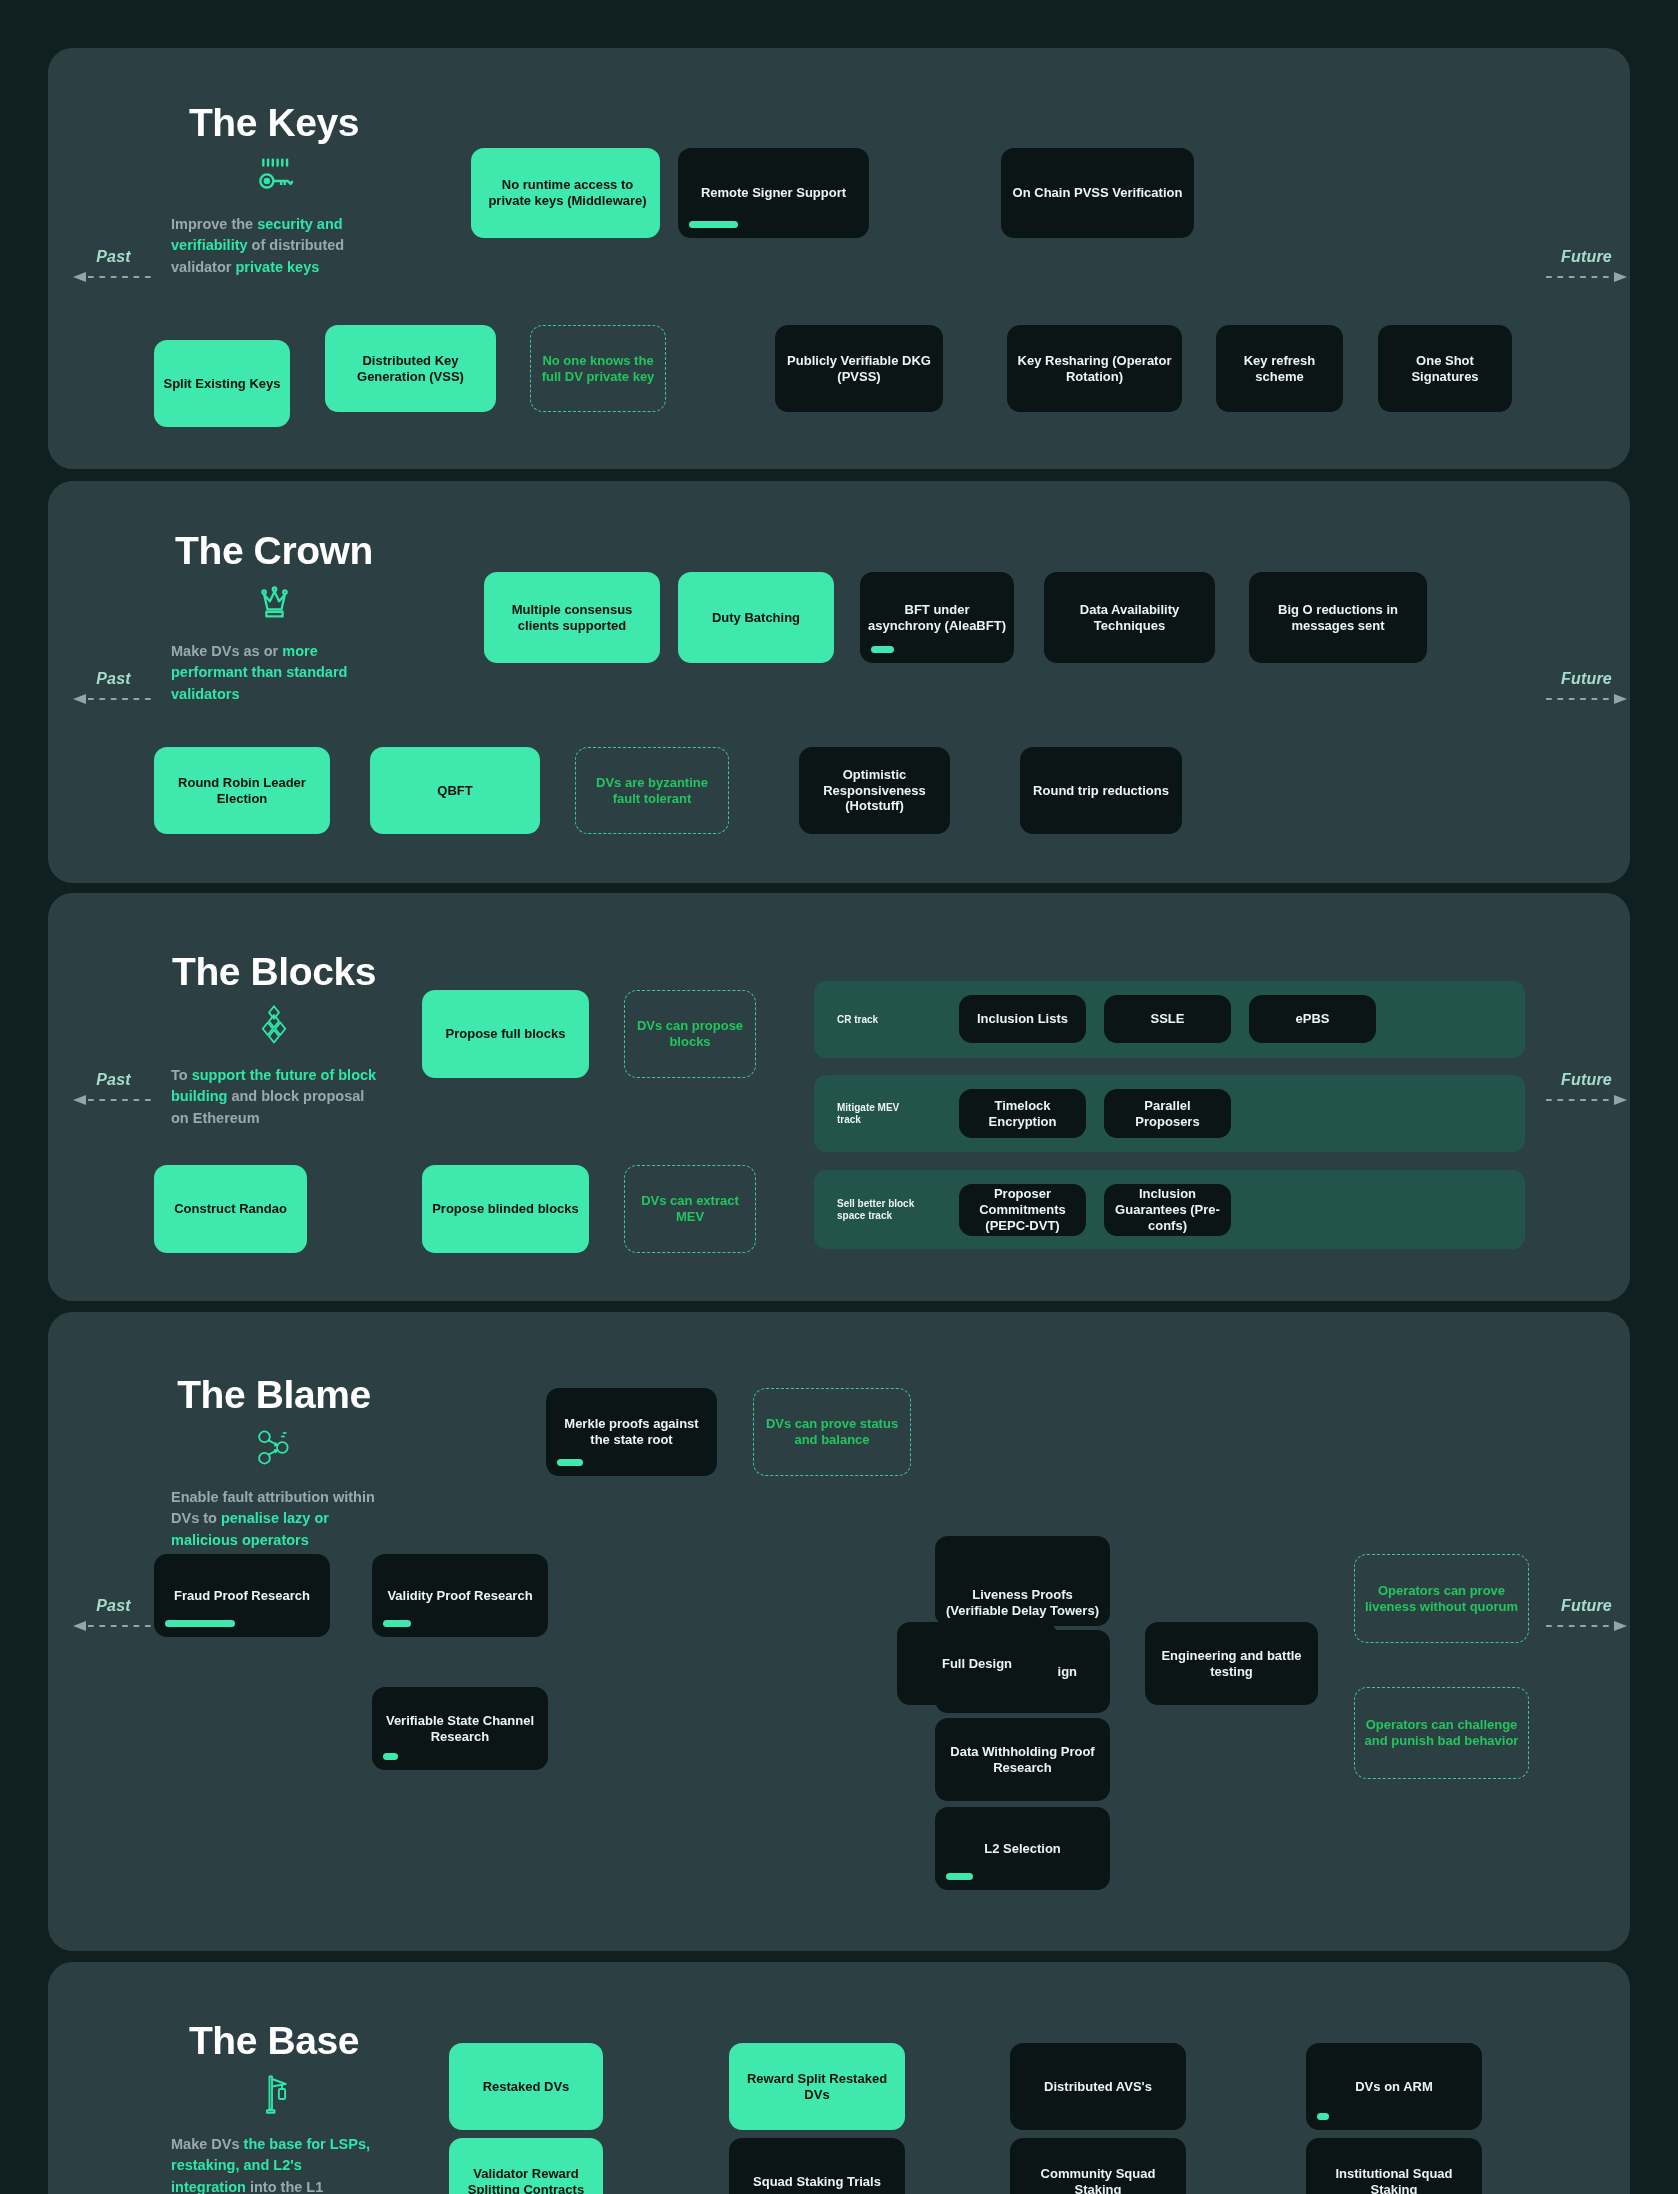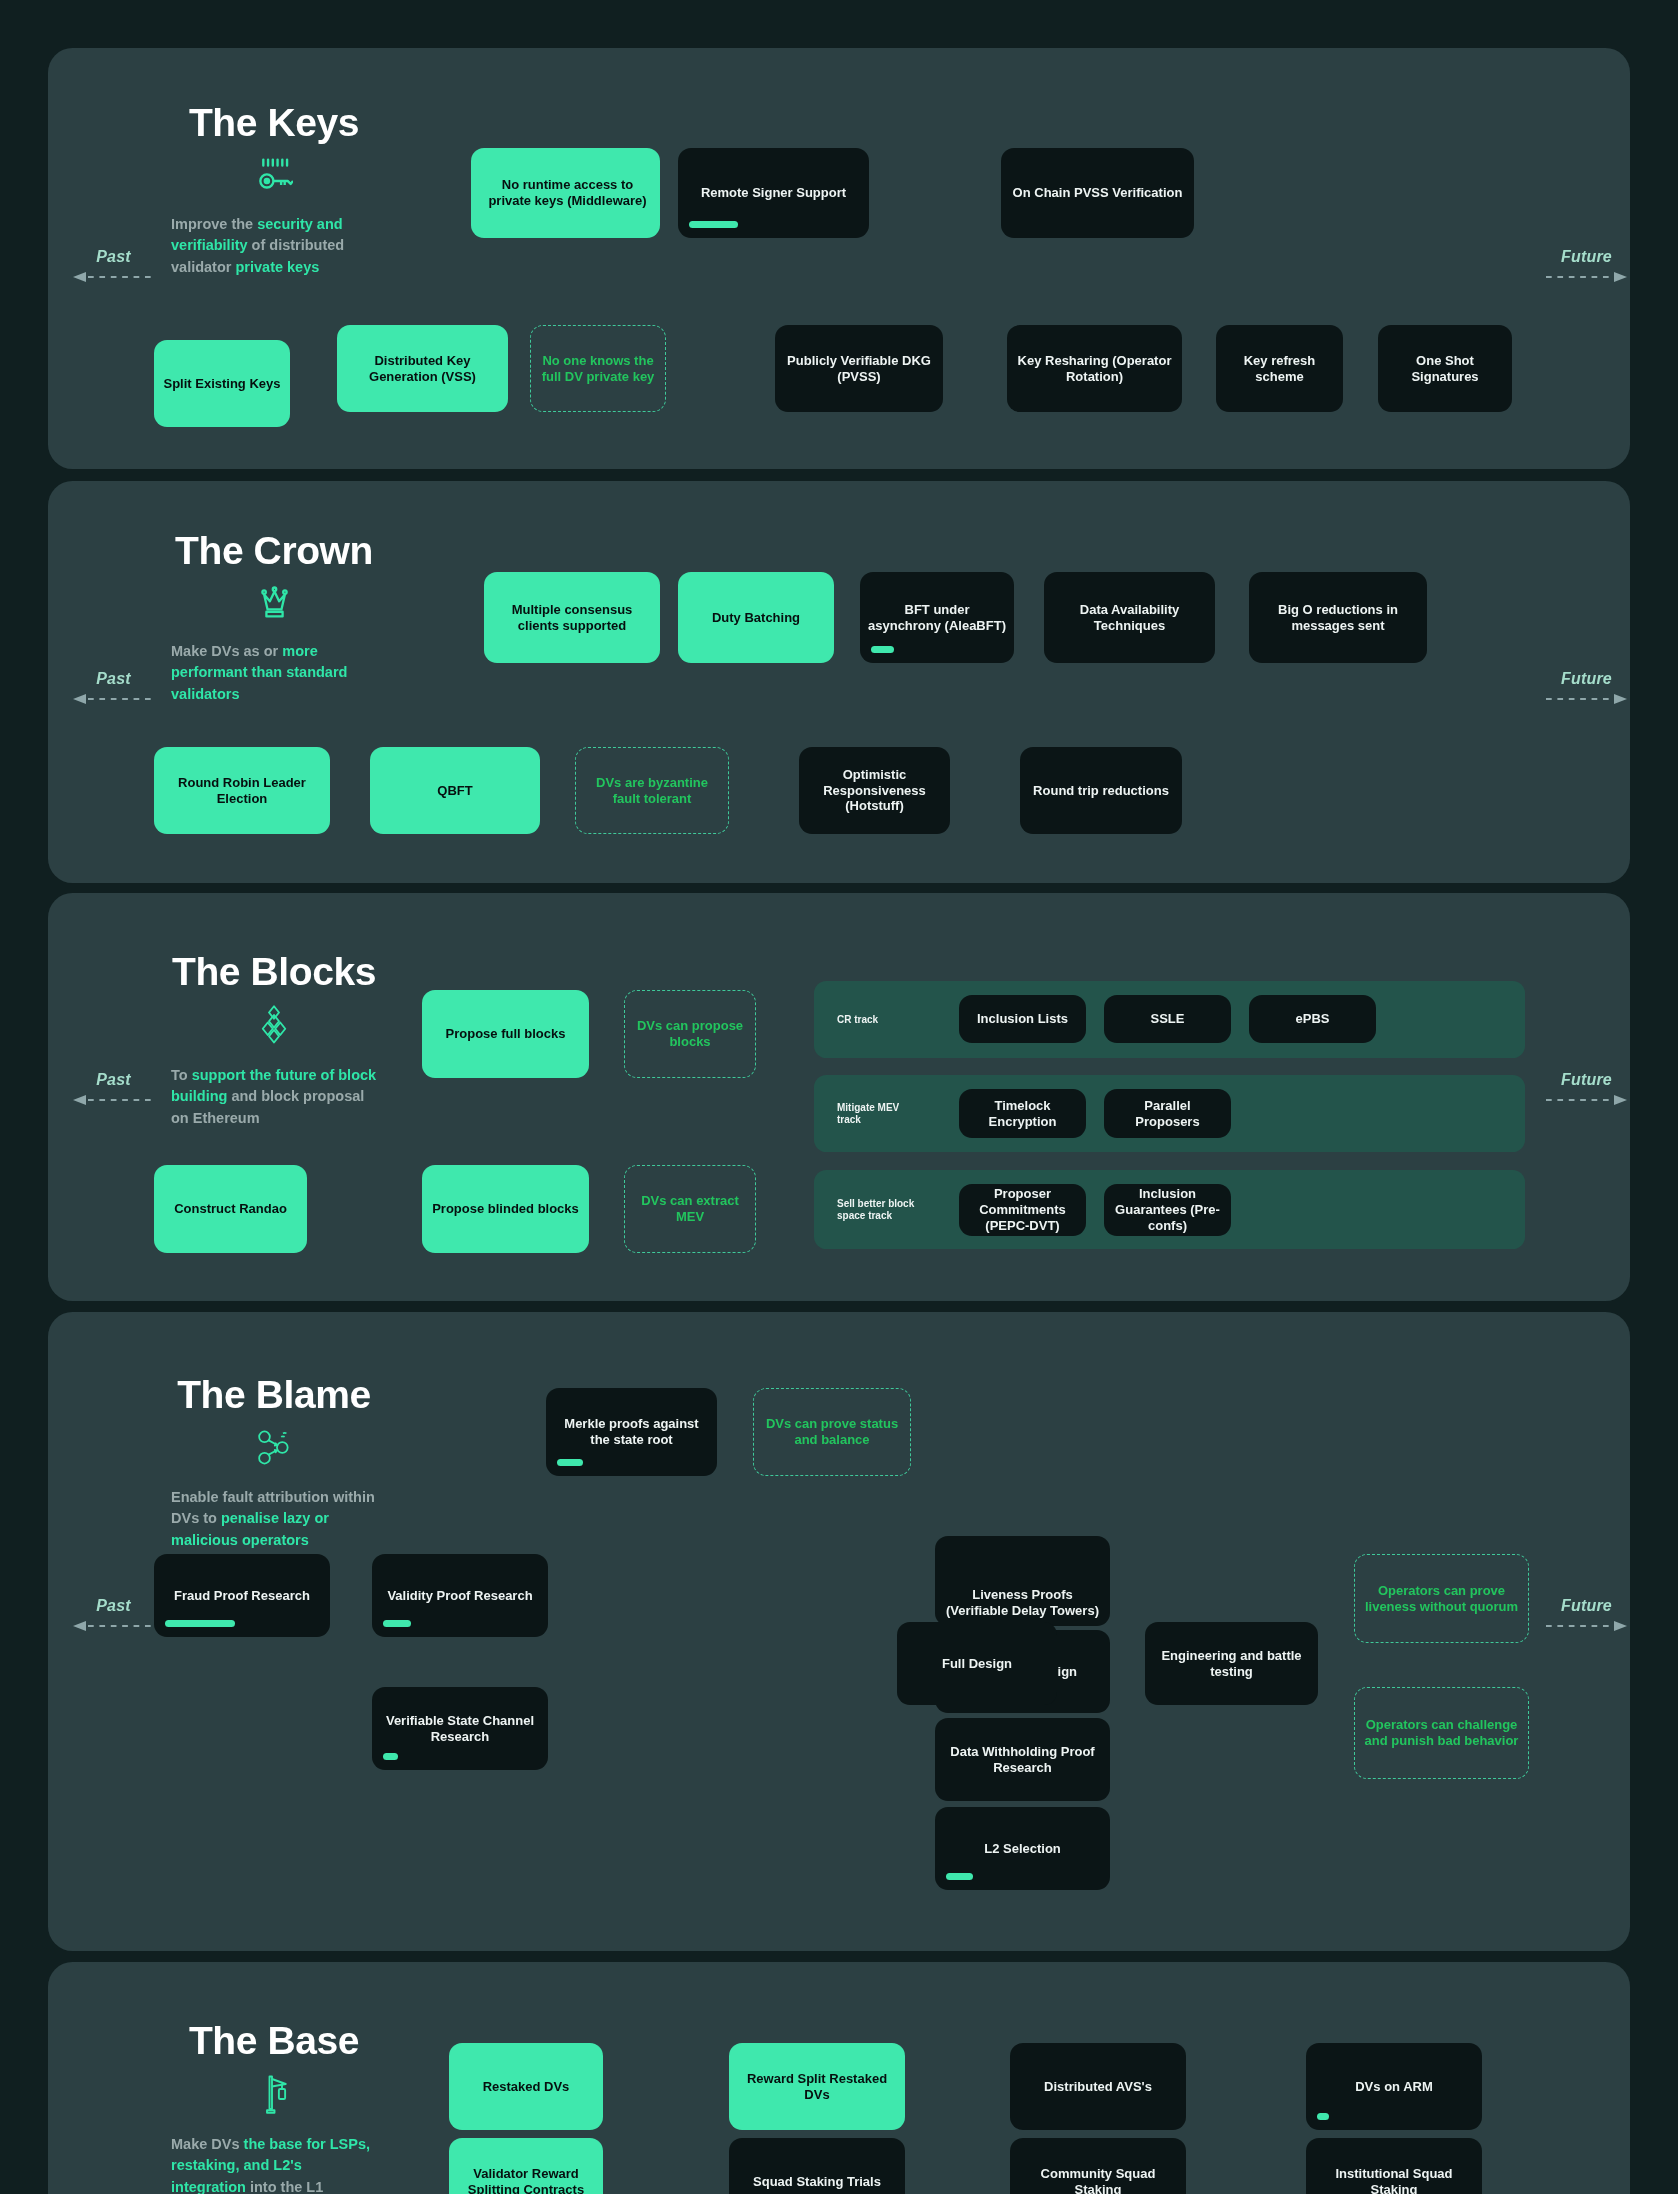--- a/index.html
+++ b/index.html
@@ -213,21 +213,21 @@
   <span>Remote Signer Support</span>
   <span class="bar" style="width:49px;"></span>
 </div>
 <div class="node dark" style="left:1001px; top:148px; width:193px; height:90px;">
   <span>On Chain PVSS Verification</span>
 </div>
 
 <div class="node green" style="left:154px; top:325px; width:136px; height:87px;margin-top:15px;">
   <span>Split Existing Keys</span>
 </div>
-<div class="node green" style="left:325px; top:325px; width:171px; height:87px;margin-left:12px;">
+<div class="node green" style="left:325px; top:325px; width:171px; height:87px;">
   <span>Distributed Key Generation (VSS)</span>
 </div>
 <div class="node ghost" style="left:530px; top:325px; width:136px; height:87px;">
   <span>No one knows the full DV private key</span>
 </div>
 <div class="node dark" style="left:775px; top:325px; width:168px; height:87px;">
   <span>Publicly Verifiable DKG (PVSS)</span>
 </div>
 <div class="node dark" style="left:1007px; top:325px; width:175px; height:87px;">
   <span>Key Resharing (Operator Rotation)</span>

